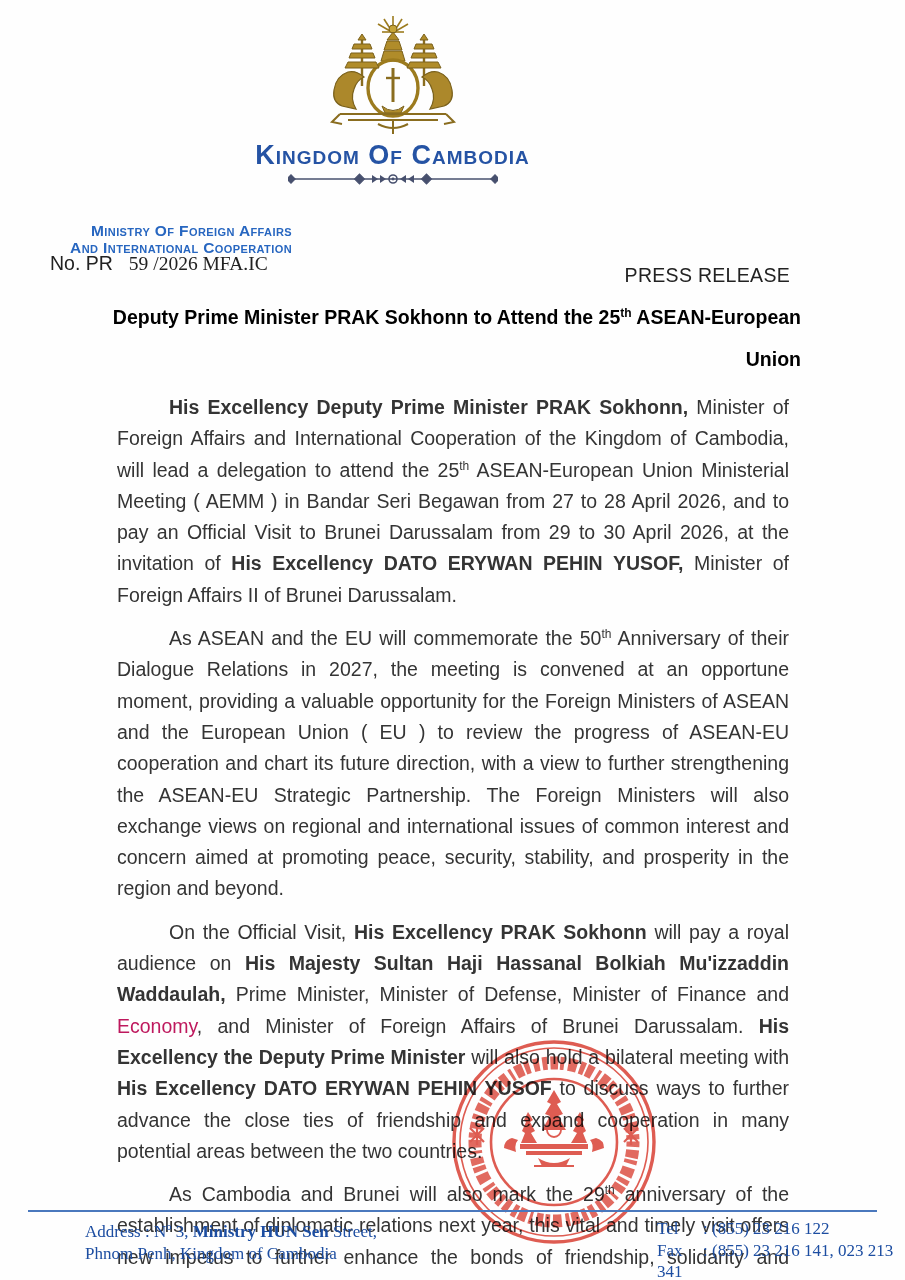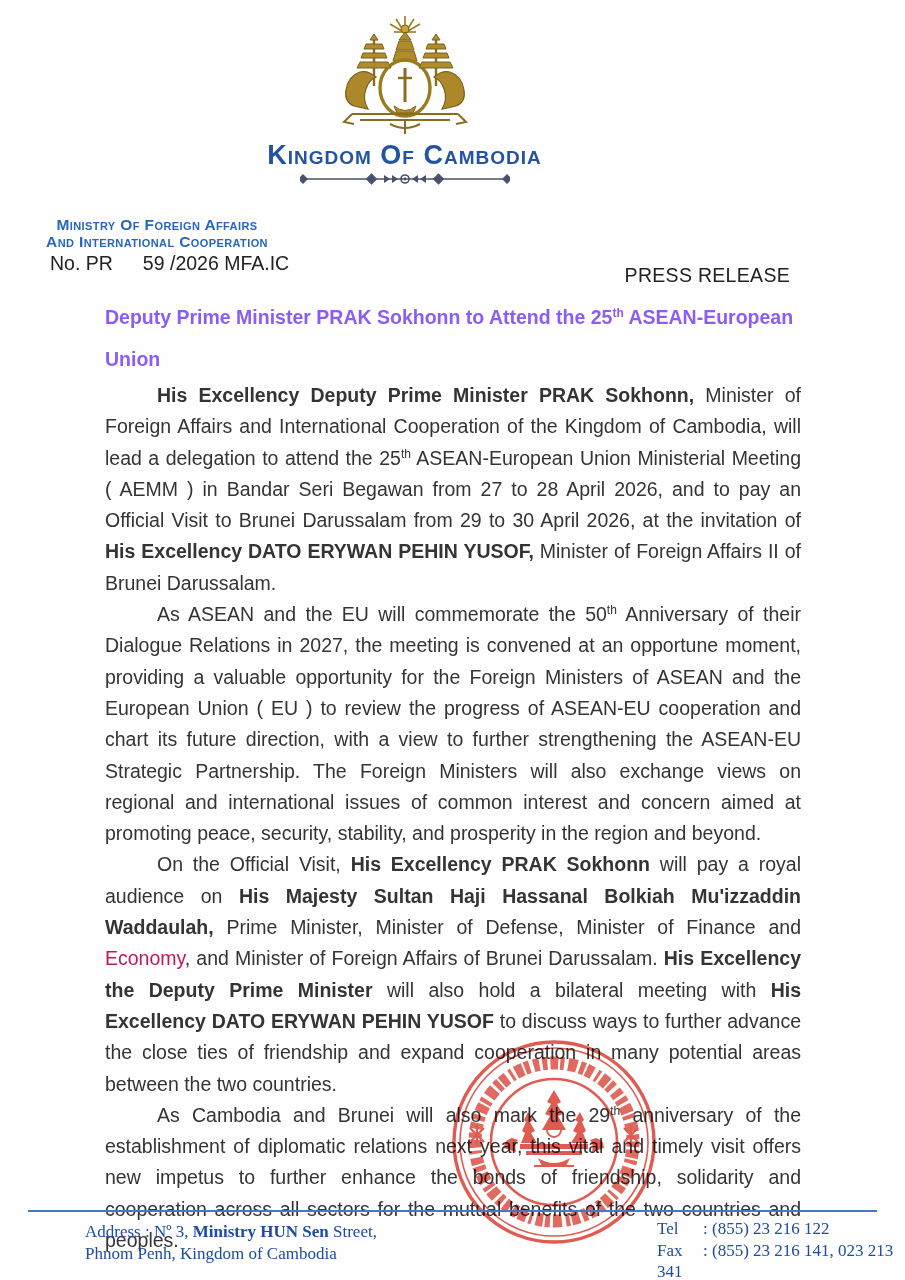--- a/index.html
+++ b/index.html
@@ -1,41 +1,41 @@
 <!DOCTYPE html>
 <html><head>
 <meta charset="utf-8">
 <style>
   html,body{margin:0;padding:0;}
   body{width:905px;height:1280px;position:relative;background:#fefefe;overflow:hidden;
        font-family:"Liberation Sans",sans-serif;color:#333;}
   .abs{position:absolute;}
 
   
-  .header{top:0;left:12px;width:785px;text-align:center;}
+  .header{top:0;left:0;width:785px;text-align:center;}
   .emblem{margin:14px auto 2px auto;display:block;}
   .kingdom{font-variant:small-caps;font-weight:bold;font-size:27px;letter-spacing:1px;
            color:#2553a4;line-height:30px;}
   .motto{font-variant:small-caps;font-weight:bold;font-size:21px;letter-spacing:1px;
          color:#2553a4;line-height:26px;}
   .ornament{margin:2px auto 0 auto;display:block;}
 
   
-  .ministry{top:216px;left:22px;width:270px;text-align:center;color:#2766c0;
+  .ministry{top:222px;left:22px;width:270px;text-align:right;color:#2766c0;
             font-variant:small-caps;font-weight:bold;font-size:15.5px;line-height:17px;letter-spacing:.4px;}
 
   
   .refrow{top:252px;left:50px;right:115px;font-size:19.5px;color:#222;}
-  .refnum{margin-left:30px;}
+  .refnum{margin-left:16px;font-family:Liberation Serif, serif;}
   .doctype{float:right;letter-spacing:.3px;margin-top:12px;}
 
   
   .content{top:296px;left:105px;width:696px;}
-  .title{font-weight:bold;font-size:19.5px;line-height:42px;text-align:left;color:#8b5cf6;}
-  .para{margin:0;font-size:19.5px;line-height:31.3px;text-align:justify;text-indent:52px;color:#343434;}
+  .title{font-weight:bold;font-size:19.5px;line-height:42px;text-align:right;color:#000000;}
+  .para{margin:12px;font-size:19.5px;line-height:31.3px;text-align:justify;text-indent:52px;color:#343434;}
   .b{font-weight:bold;}
   .sup{vertical-align:super;font-size:12px;line-height:0;}
   .muted{color:#be185d;}
 
   
   .stamp{top:1038px;left:450px;mix-blend-mode:multiply;}
 
   
   .rule{top:1210px;left:28px;width:849px;height:2px;background:#4a78bd;}
   .addr{top:1221px;left:85px;color:#1c4da1;font-family:"Liberation Serif",serif;

